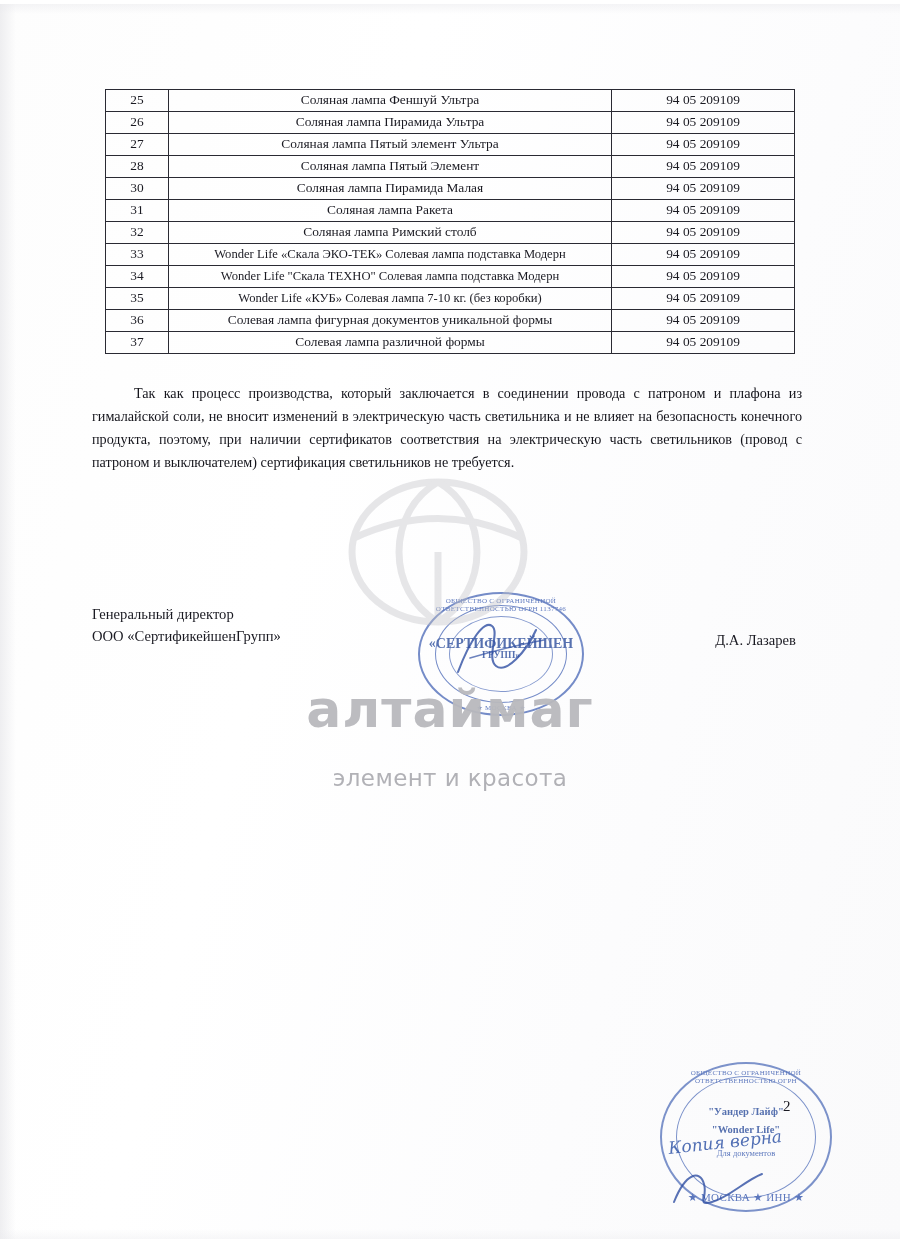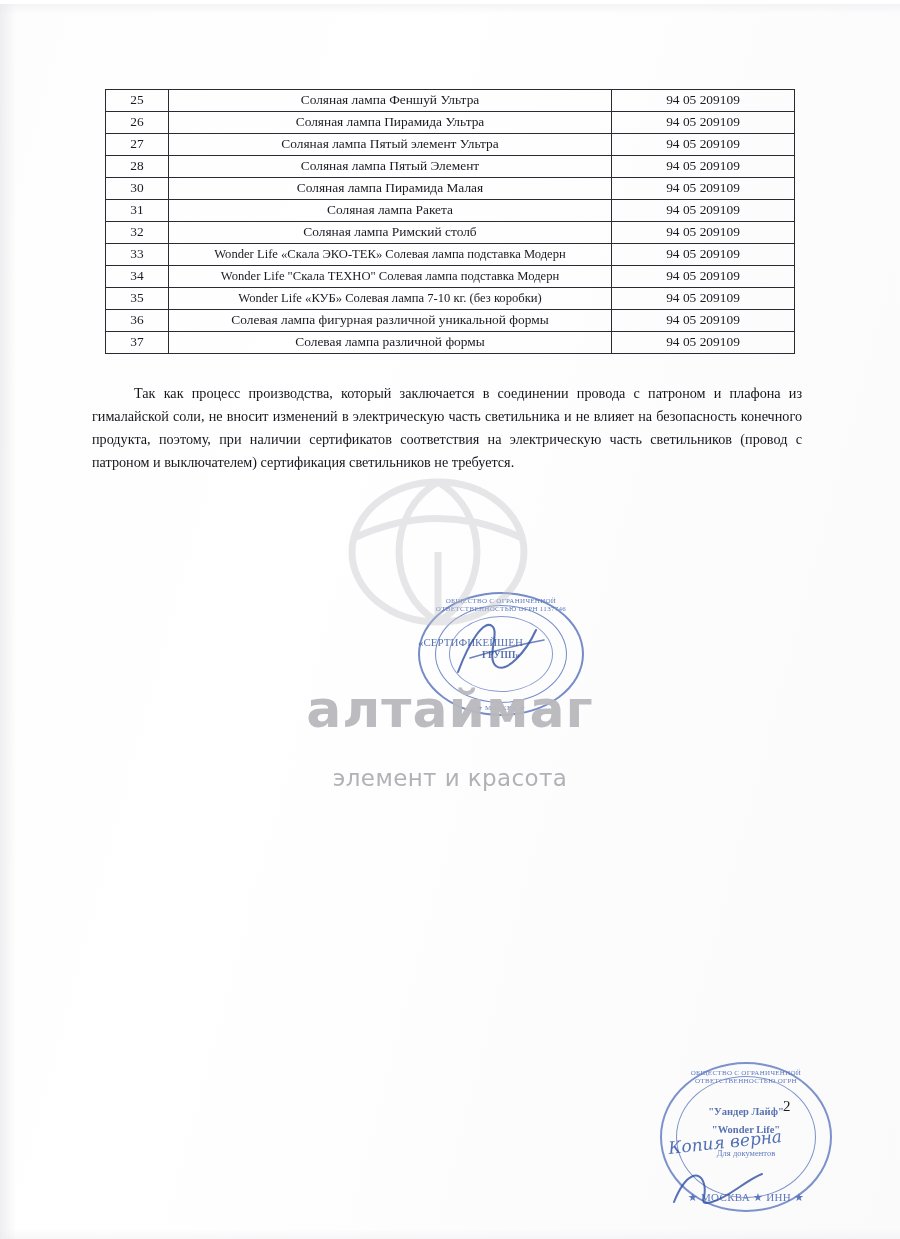--- a/index.html
+++ b/index.html
@@ -139,24 +139,24 @@
     text-align: center;
     font-size: 7px;
     letter-spacing: .3px;
     color: #3a5bb0;
   }
   .stamp-main .curve-top { top: 5px; }
   .stamp-main .curve-bot { bottom: 4px; }
   .stamp-main .center-line1 {
     position: absolute;
     width: 100%;
-    text-align: left;
+    text-align: center;
     top: 44px;
-    font-size: 11px;
-    font-weight: normal;
+    font-size: 14px;
+    font-weight: bold;
     color: #33539f;
   }
   .stamp-main .center-line2 {
     position: absolute;
     width: 100%;
     text-align: center;
     top: 58px;
     font-size: 9.5px;
     font-weight: bold;
     color: #33539f;
@@ -314,33 +314,38 @@
         <td class="col-name name-small">Wonder Life "Скала ТЕХНО" Солевая лампа  подставка Модерн</td>
         <td class="col-code">94 05 209109</td>
       </tr>
       <tr>
         <td class="col-num">35</td>
         <td class="col-name name-small">Wonder Life «КУБ» Солевая лампа  7-10 кг. (без коробки)</td>
         <td class="col-code">94 05 209109</td>
       </tr>
       <tr>
         <td class="col-num">36</td>
-        <td class="col-name">Солевая лампа фигурная различной уникальной формы</td>
+        <td class="col-name">Солевая лампа фигурная документов уникальной формы</td>
         <td class="col-code">94 05 209109</td>
       </tr>
       <tr>
         <td class="col-num">37</td>
         <td class="col-name">Солевая лампа различной формы</td>
         <td class="col-code">94 05 209109</td>
       </tr>
     </tbody>
   </table>
 
   <div class="para">Так как процесс производства, который заключается в соединении провода с патроном и плафона из гималайской соли, не вносит изменений в электрическую часть светильника и не влияет на безопасность конечного продукта, поэтому, при наличии сертификатов соответствия на электрическую часть светильников (провод с патроном и выключателем) сертификация светильников не требуется.</div>
 
+  <div class="sign-block">
+    <div>Генеральный директор</div>
+    <div>ООО «СертификейшенГрупп»</div>
+    <div class="sign-name">Д.А. Лазарев</div>
+  </div>
 
   <div class="stamp stamp-main">
     <div class="ring-out"></div>
     <div class="ring-in"></div>
     <div class="ring-core"></div>
     <div class="stamp-text-curve curve-top">ОБЩЕСТВО С ОГРАНИЧЕННОЙ ОТВЕТСТВЕННОСТЬЮ ОГРН 1137746</div>
     <div class="center-line1">«СЕРТИФИКЕЙШЕН</div>
     <div class="center-line2">ГРУПП»</div>
     <div class="stamp-text-curve curve-bot">★ МОСКВА ★</div>
   </div>

